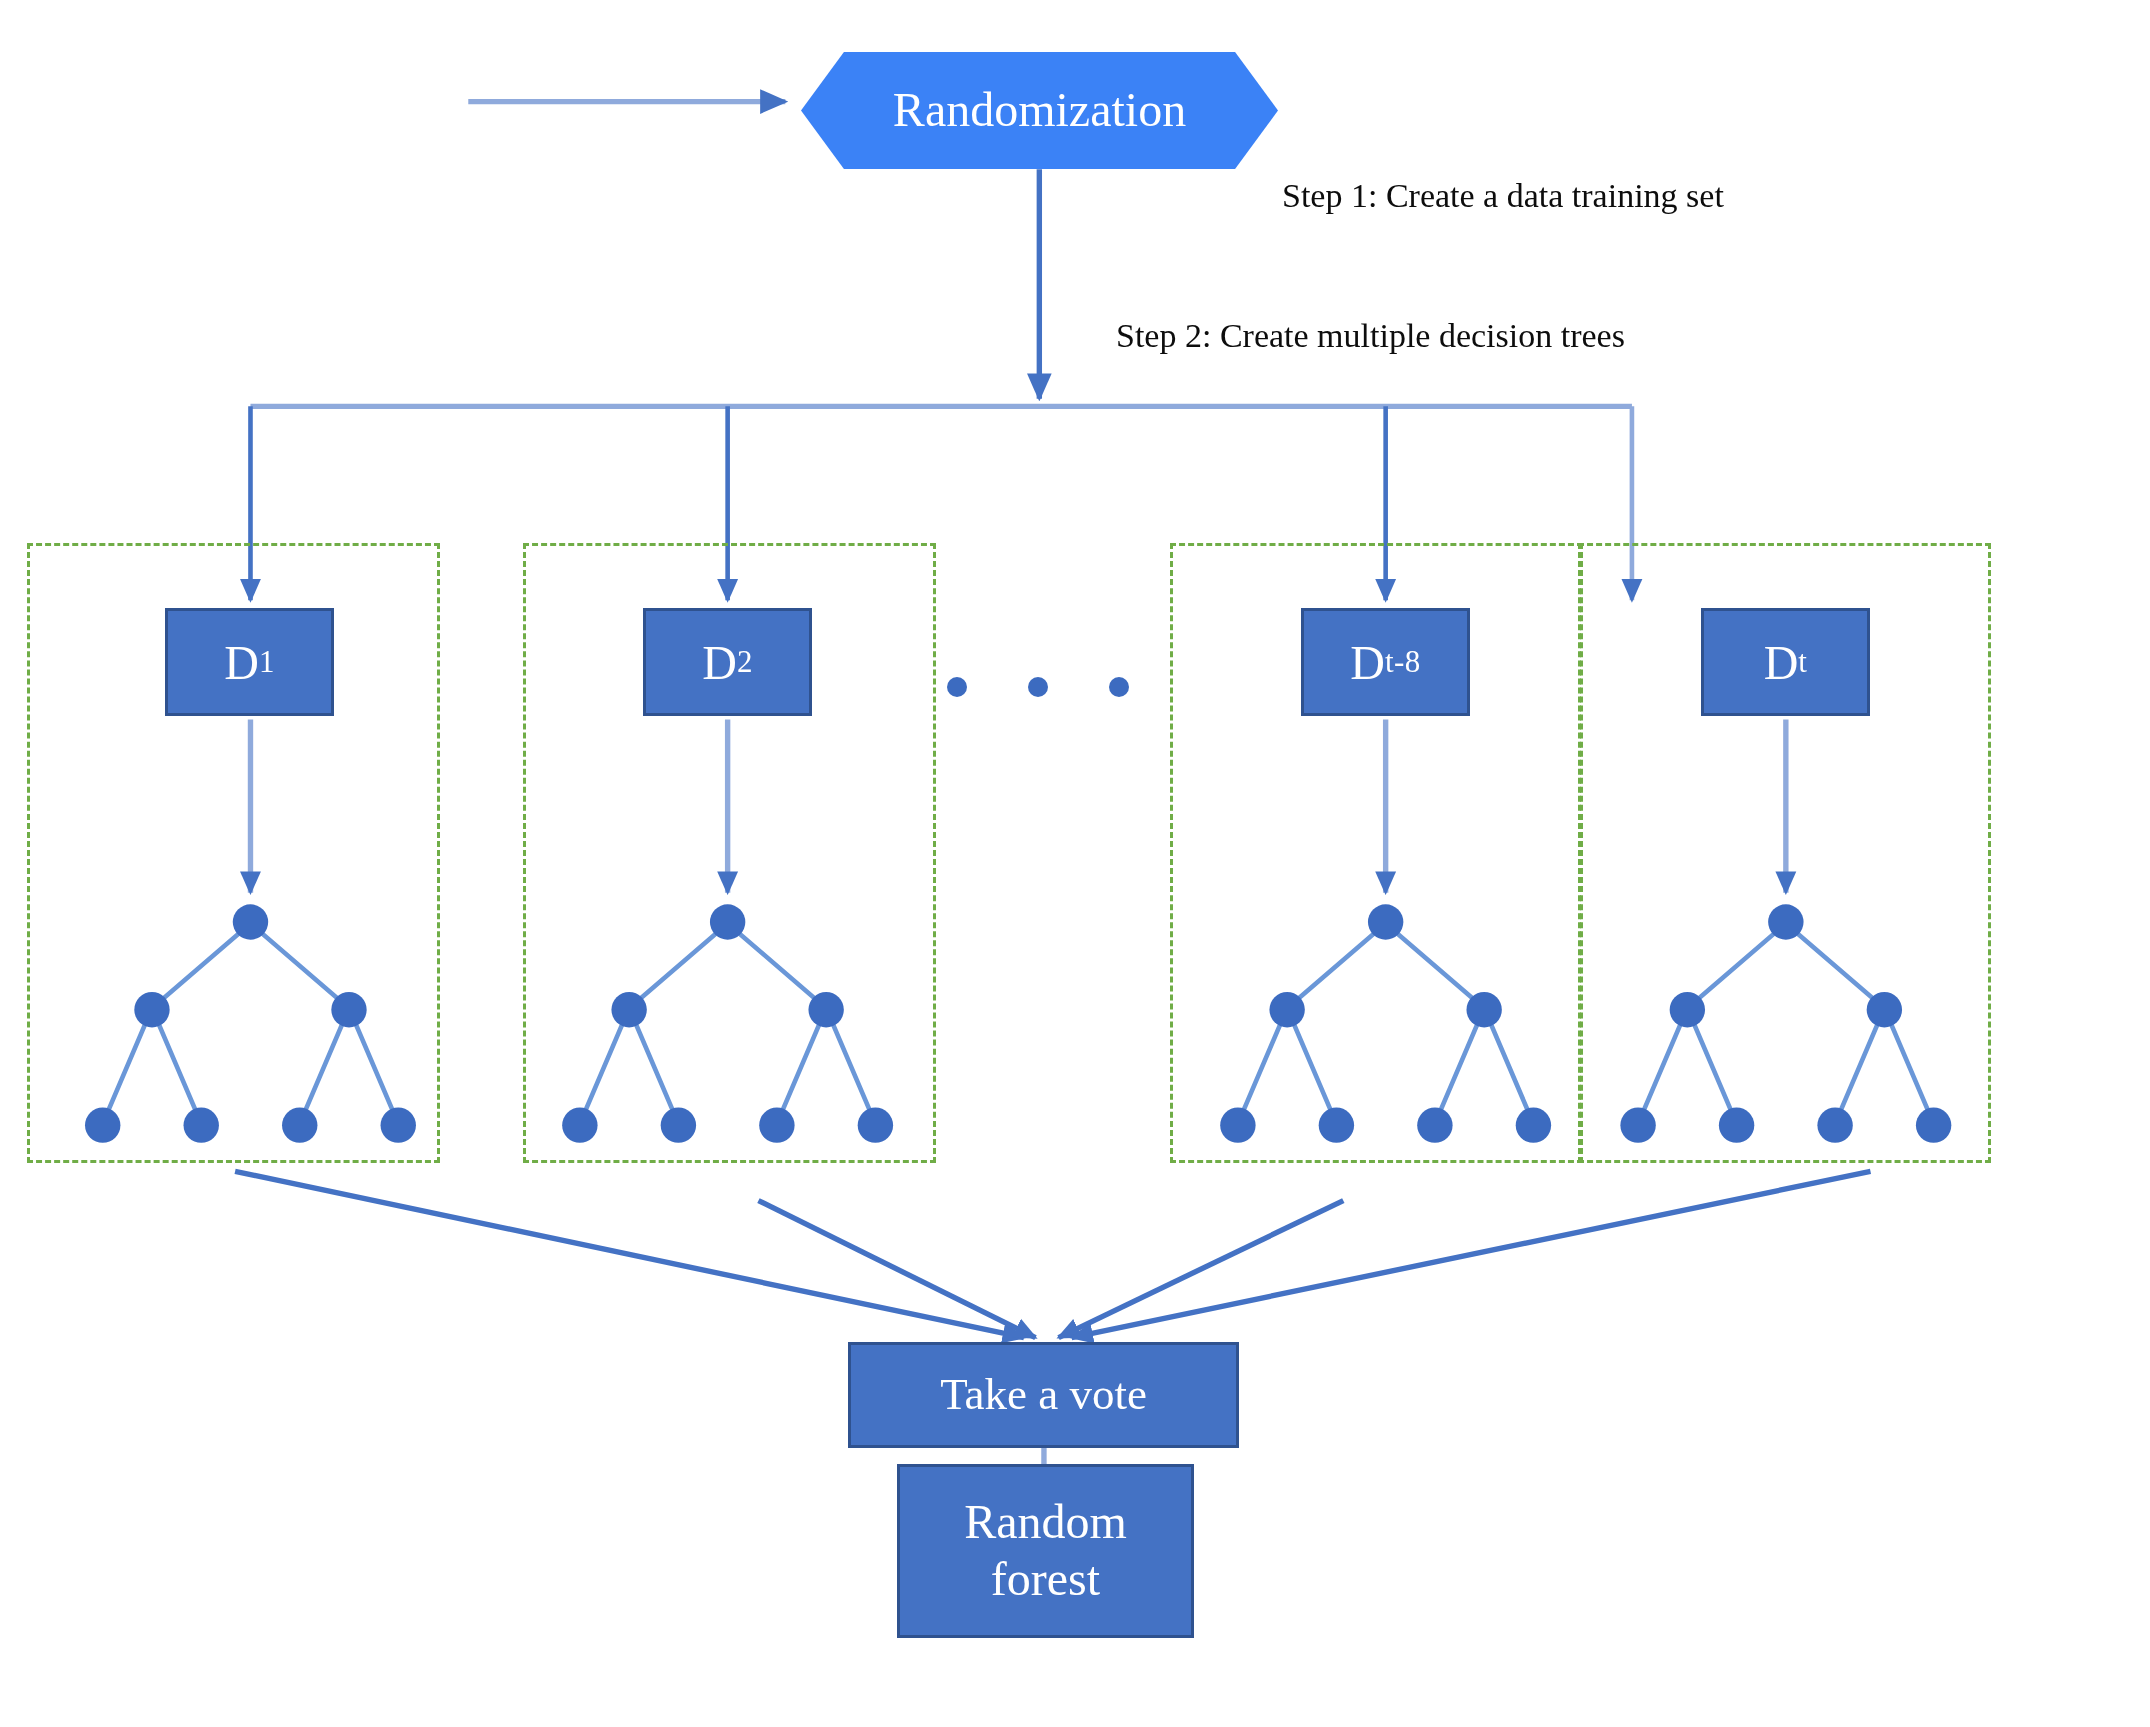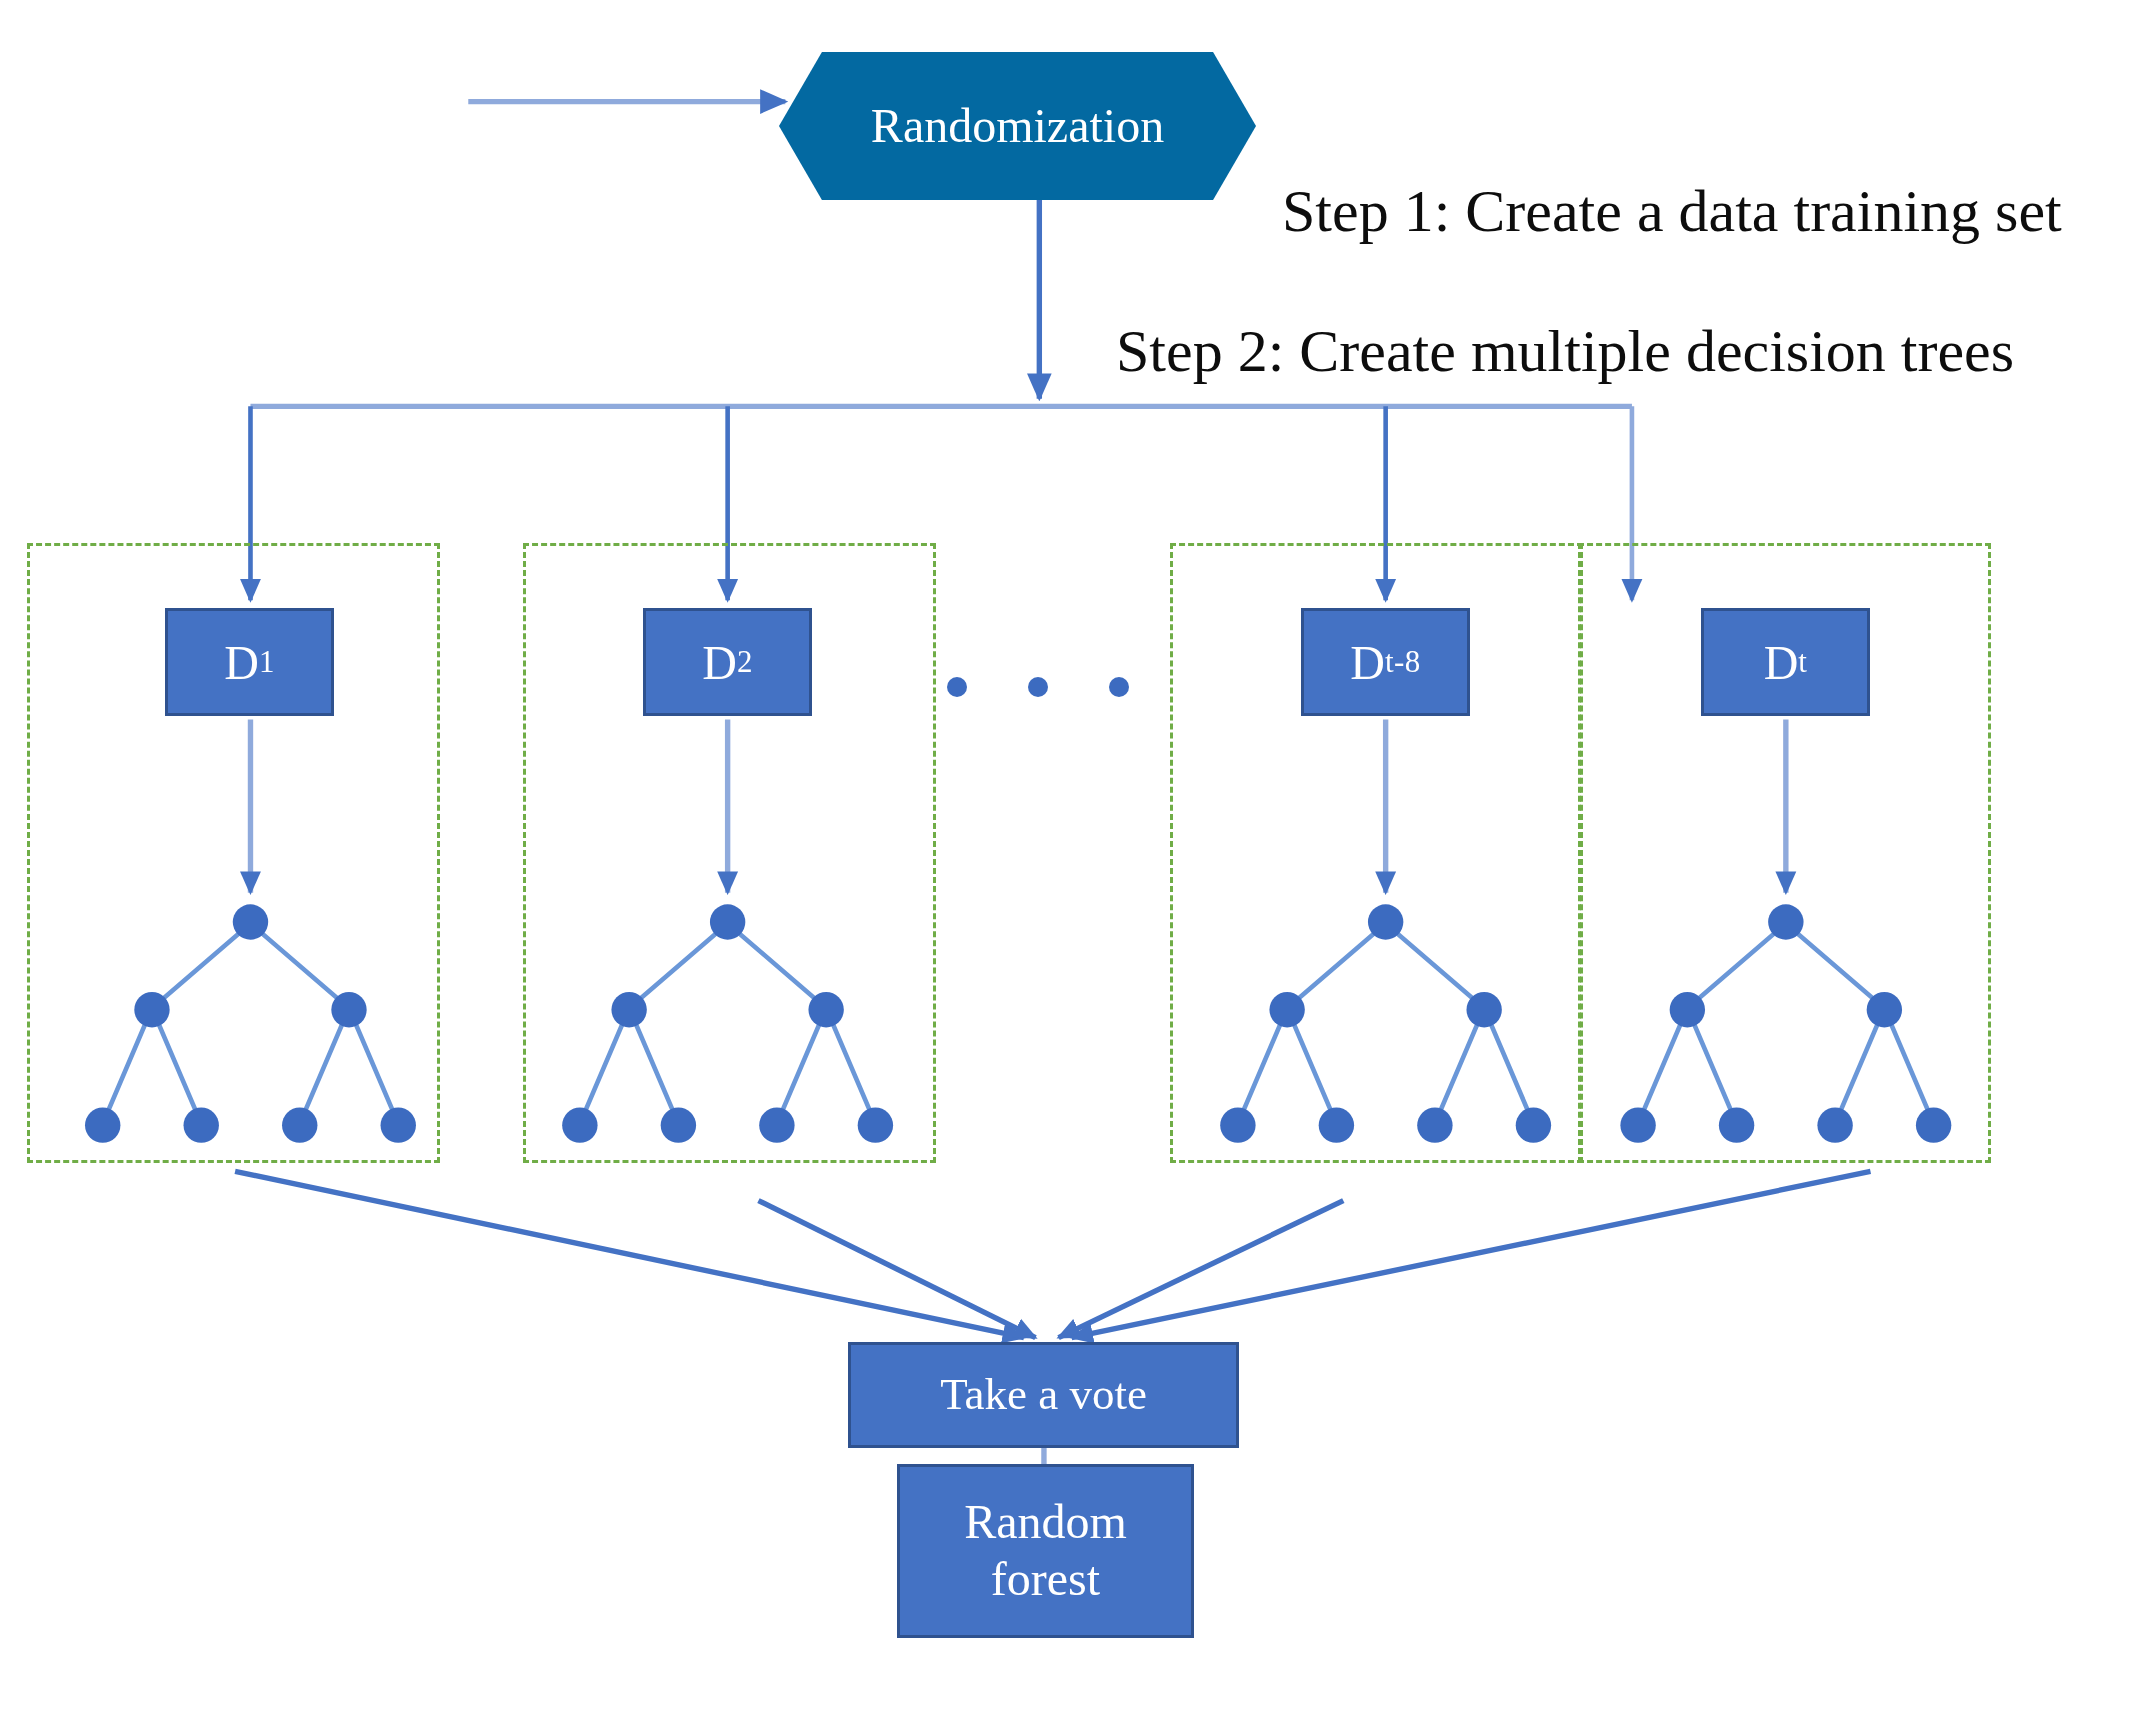--- a/index.html
+++ b/index.html
@@ -25,29 +25,29 @@
     left:129px;top:19px;width:339px;height:139px;
     border:none;
     background:#4472C4;
     -webkit-clip-path:polygon(0 36%,22% 0,100% 0,100% 100%,0 100%);
     clip-path:polygon(0 36%,22% 0,100% 0,100% 100%,0 100%);
     font-size:48px;
   }
   #original-box .inner{padding-top:26px;}
 
   #randomization-box{
-    left:779px;top:52px;width:477px;height:148px;
-    border:none;background:#0369a1;
+    left:801px;top:52px;width:477px;height:117px;
+    border:none;background:#3b82f6;
     -webkit-clip-path:polygon(9% 0,91% 0,100% 50%,91% 100%,9% 100%,0 50%);
     clip-path:polygon(9% 0,91% 0,100% 50%,91% 100%,9% 100%,0 50%);
     font-size:48px;
   }
 
   .step-label{
-    position:absolute;color:#0d0d0d;font-size:60px;white-space:nowrap;text-align:center;
+    position:absolute;color:#0d0d0d;font-size:34px;white-space:nowrap;text-align:center;
   }
   #step1{left:1282px;top:177px;}
   #step2{left:1116px;top:317px;}
   #step3{left:1266px;top:1362px;}
 
   .dpanel{
     position:absolute;top:543px;width:413px;height:620px;
     border:3.8px dashed #70AD47;box-sizing:border-box;
   }
   .dbox{

